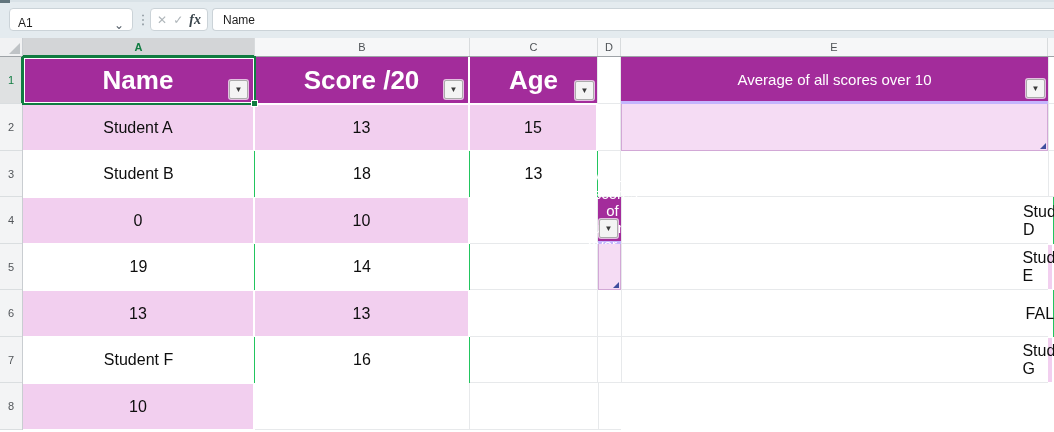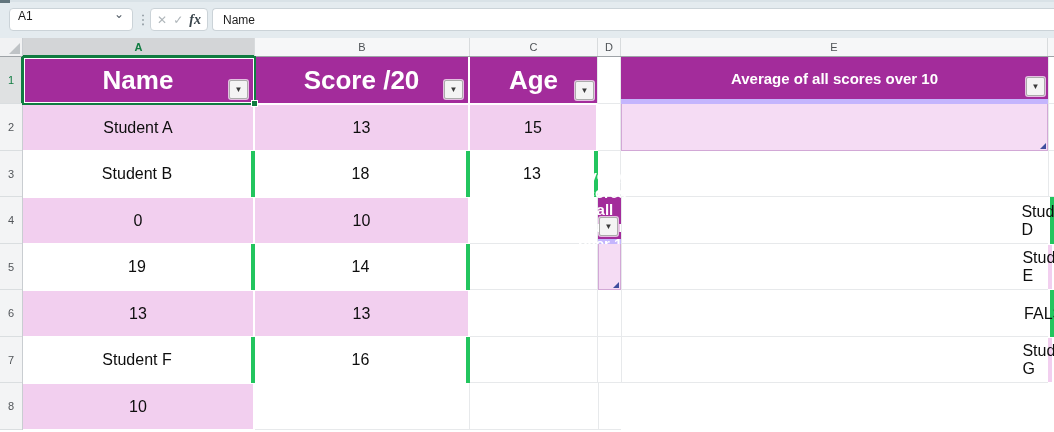--- a/index.html
+++ b/index.html
@@ -17,21 +17,21 @@
     position:relative;width:1054px;height:432px;overflow:hidden;
     font-family:"Liberation Sans",sans-serif;background:#fff;
   }
   
   .toolbar{position:absolute;left:0;top:0;width:1054px;height:38px;background:#E4EBEF;}
   .toolbar::before{content:"";position:absolute;left:0;top:0;width:1054px;height:2px;background:#D9E2E7;}
   .win-frag{position:absolute;left:0;top:0;width:10px;height:3px;background:#62757D;}
   .namebox{
     position:absolute;left:9px;top:8px;width:124px;height:23px;background:#fff;
     border:1px solid var(--chrome-border);border-radius:4px;
-    display:flex;align-items:flex-start;padding:0 8px;font-size:12px;color:#1d1d1d;
+    display:flex;align-items:flex-end;padding:0 8px;font-size:12px;color:#1d1d1d;
   }
   .namebox .chev{margin-left:auto;color:#56606a;font-size:12px;line-height:10px;}
   .dots{position:absolute;left:138px;top:8px;height:23px;width:10px;display:flex;align-items:center;justify-content:center;color:#7d8890;font-size:13px;cursor:col-resize;}
   .fnbox{
     position:absolute;left:150px;top:8px;width:58px;height:23px;background:#fff;
     border:1px solid var(--chrome-border);border-radius:4px;
     display:flex;align-items:center;justify-content:space-between;padding:0 6px;
   }
   .ico-x,.ico-check{color:#AFB6BA;font-size:12px;line-height:1;}
   .ico-fx{font-family:"Liberation Serif",serif;font-style:italic;font-weight:bold;font-size:14px;color:#39444B;line-height:1;}
@@ -57,24 +57,24 @@
   .rh.sel::after{content:"";position:absolute;right:-1px;top:0;width:2px;height:100%;background:var(--selection-green);}
   
   .cells{
     position:absolute;left:23px;top:19px;width:1031px;height:373px;
     display:grid;
     grid-template-columns:232px 215px 128px 23px 427px 6px;
     grid-template-rows:47px 47px 46px 47px 46px 47px 46px 47px;
   }
   .c{position:relative;display:flex;align-items:center;justify-content:center;background:#fff;color:#0e0e0e;}
   .th{background:var(--header-purple);color:#fff;font-weight:bold;font-size:26px;border-right:2px solid #fff;border-bottom:1px solid #fff;}
-  .eh{background:var(--header-purple);color:#fff;font-weight:bold;font-size:15px;border-bottom:5px solid #c4b5fd;}
+  .eh{background:var(--header-purple);color:#fff;font-weight:normal;font-size:15px;border-bottom:3px solid #c4b5fd;text-align:right;}
   .d{font-size:16px;}
   .pink{background:var(--band-pink);border-top:1px solid #fff;border-bottom:1px solid #fff;border-right:2px solid #fff;}
-  .wht{border-right:4px solid #22c55e;}
+  .wht{border-right:1px solid #22c55e;}
   .gl{border-right:1px solid var(--gridline);border-bottom:1px solid var(--gridline);}
   .gle{border-bottom:1px solid var(--gridline);}
   .glf{border-left:1px solid var(--gridline);border-bottom:1px solid var(--gridline);}
   .ans{background:var(--answer-pink);border-left:1px solid #D2A8D6;border-right:1px solid #D2A8D6;border-bottom:1px solid #D2A8D6;}
   
   .fbtn{
     position:absolute;right:5px;bottom:4px;width:19px;height:19px;background:#F4F4F4;
     border:1px solid #ABABAB;border-radius:2px;display:flex;align-items:center;justify-content:center;
     box-shadow:0 0 0 1px rgba(255,255,255,.7);cursor:pointer;
   }

